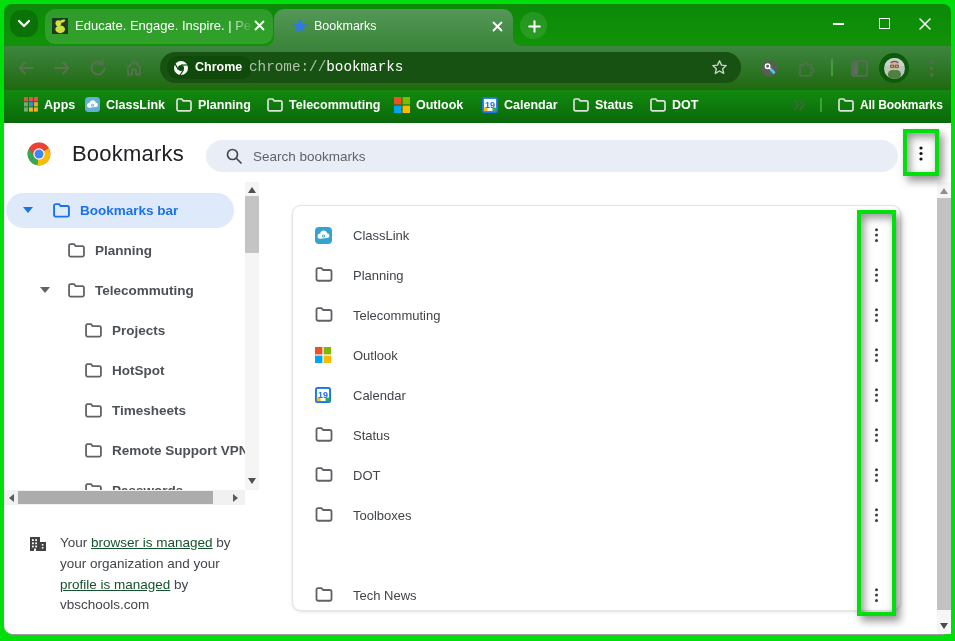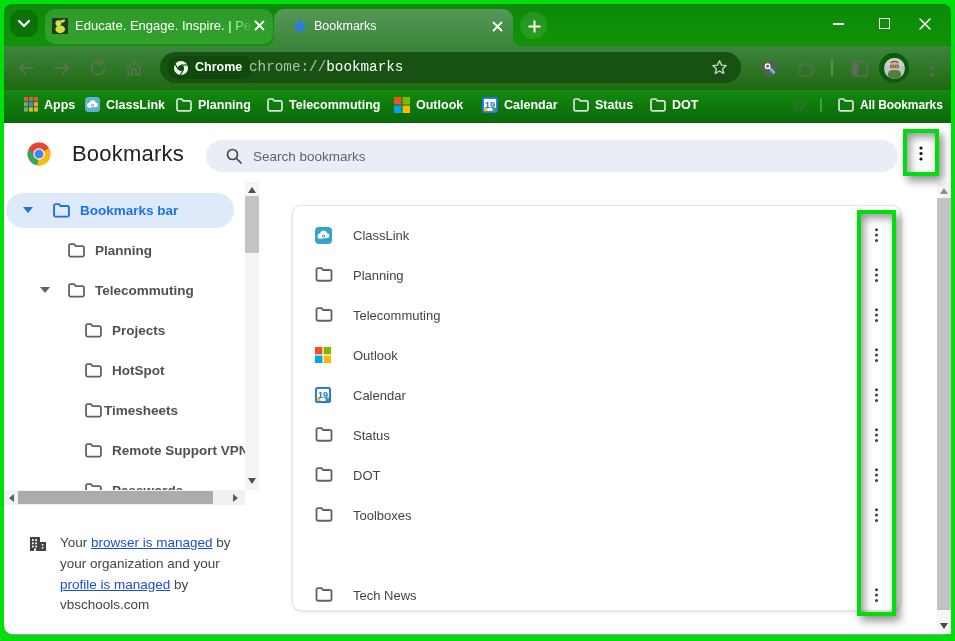--- a/index.html
+++ b/index.html
@@ -63,21 +63,21 @@
 .treelabel { font-size:13.5px; font-weight:bold; color:#4b5156; white-space:nowrap; }
 #selpill { left:6px; top:193px; width:228px; height:35px; border-radius:18px; background:#DEE9FA; }
 
 
 .sb-track { position:absolute; background:#F2F2F2; }
 .sb-thumb { position:absolute; background:#C4C4C4; }
 .sb-arrow { position:absolute; width:0; height:0; }
 
 
 #managed { left:60px; top:533px; width:178px; font-size:13.5px; line-height:20.8px; color:#41464b; }
-#managed a { color:#1d4ed8; }
+#managed a { color:#14532d; }
 #bldg { left:29px; top:535px; }
 
 
 #card { left:292px; top:205px; width:609px; height:406px; background:#fff; border:1px solid #E4E4E4; border-radius:9px; box-shadow:0 1px 3px rgba(0,0,0,0.12); }
 .cardrow { position:absolute; left:0; width:100%; height:40px; }
 .cardrow .ric { position:absolute; left:22px; top:12px; }
 .cardrow .rlabel { position:absolute; left:60px; top:13px; font-size:13px; color:#40454a; }
 .kebab { position:absolute; left:581px; top:13px; }
 
 
@@ -333,21 +333,21 @@
 <div class="treerow" style="left:0; top:350px;">
   <svg style="margin-left:85px" width="17" height="15" viewBox="0 0 16 14">
       <path d="M1 2.5 a1.5 1.5 0 0 1 1.5-1.5 h3.2 l1.5 1.8 h6.3 a1.5 1.5 0 0 1 1.5 1.5 v7 a1.5 1.5 0 0 1 -1.5 1.5 h-11 a1.5 1.5 0 0 1 -1.5 -1.5 Z" fill="none" stroke="#5f6368" stroke-width="1.7"></path>
     </svg>
   <div class="treelabel" style="margin-left:10px;">HotSpot</div>
 </div>
 <div class="treerow" style="left:0; top:390px;">
   <svg style="margin-left:85px" width="17" height="15" viewBox="0 0 16 14">
       <path d="M1 2.5 a1.5 1.5 0 0 1 1.5-1.5 h3.2 l1.5 1.8 h6.3 a1.5 1.5 0 0 1 1.5 1.5 v7 a1.5 1.5 0 0 1 -1.5 1.5 h-11 a1.5 1.5 0 0 1 -1.5 -1.5 Z" fill="none" stroke="#5f6368" stroke-width="1.7"></path>
     </svg>
-  <div class="treelabel" style="margin-left:2px;">Timesheets</div>
+  <div class="treelabel" style="margin-left:10px;">Timesheets</div>
 </div>
 <div class="treerow" style="left:0; top:430px;">
   <svg style="margin-left:85px" width="17" height="15" viewBox="0 0 16 14">
       <path d="M1 2.5 a1.5 1.5 0 0 1 1.5-1.5 h3.2 l1.5 1.8 h6.3 a1.5 1.5 0 0 1 1.5 1.5 v7 a1.5 1.5 0 0 1 -1.5 1.5 h-11 a1.5 1.5 0 0 1 -1.5 -1.5 Z" fill="none" stroke="#5f6368" stroke-width="1.7"></path>
     </svg>
   <div class="treelabel" style="margin-left:10px;">Remote Support VPN</div>
 </div>
 <div class="treerow" style="left:0; top:470px;">
   <svg style="margin-left:85px" width="17" height="15" viewBox="0 0 16 14">
       <path d="M1 2.5 a1.5 1.5 0 0 1 1.5-1.5 h3.2 l1.5 1.8 h6.3 a1.5 1.5 0 0 1 1.5 1.5 v7 a1.5 1.5 0 0 1 -1.5 1.5 h-11 a1.5 1.5 0 0 1 -1.5 -1.5 Z" fill="none" stroke="#5f6368" stroke-width="1.7"></path>

